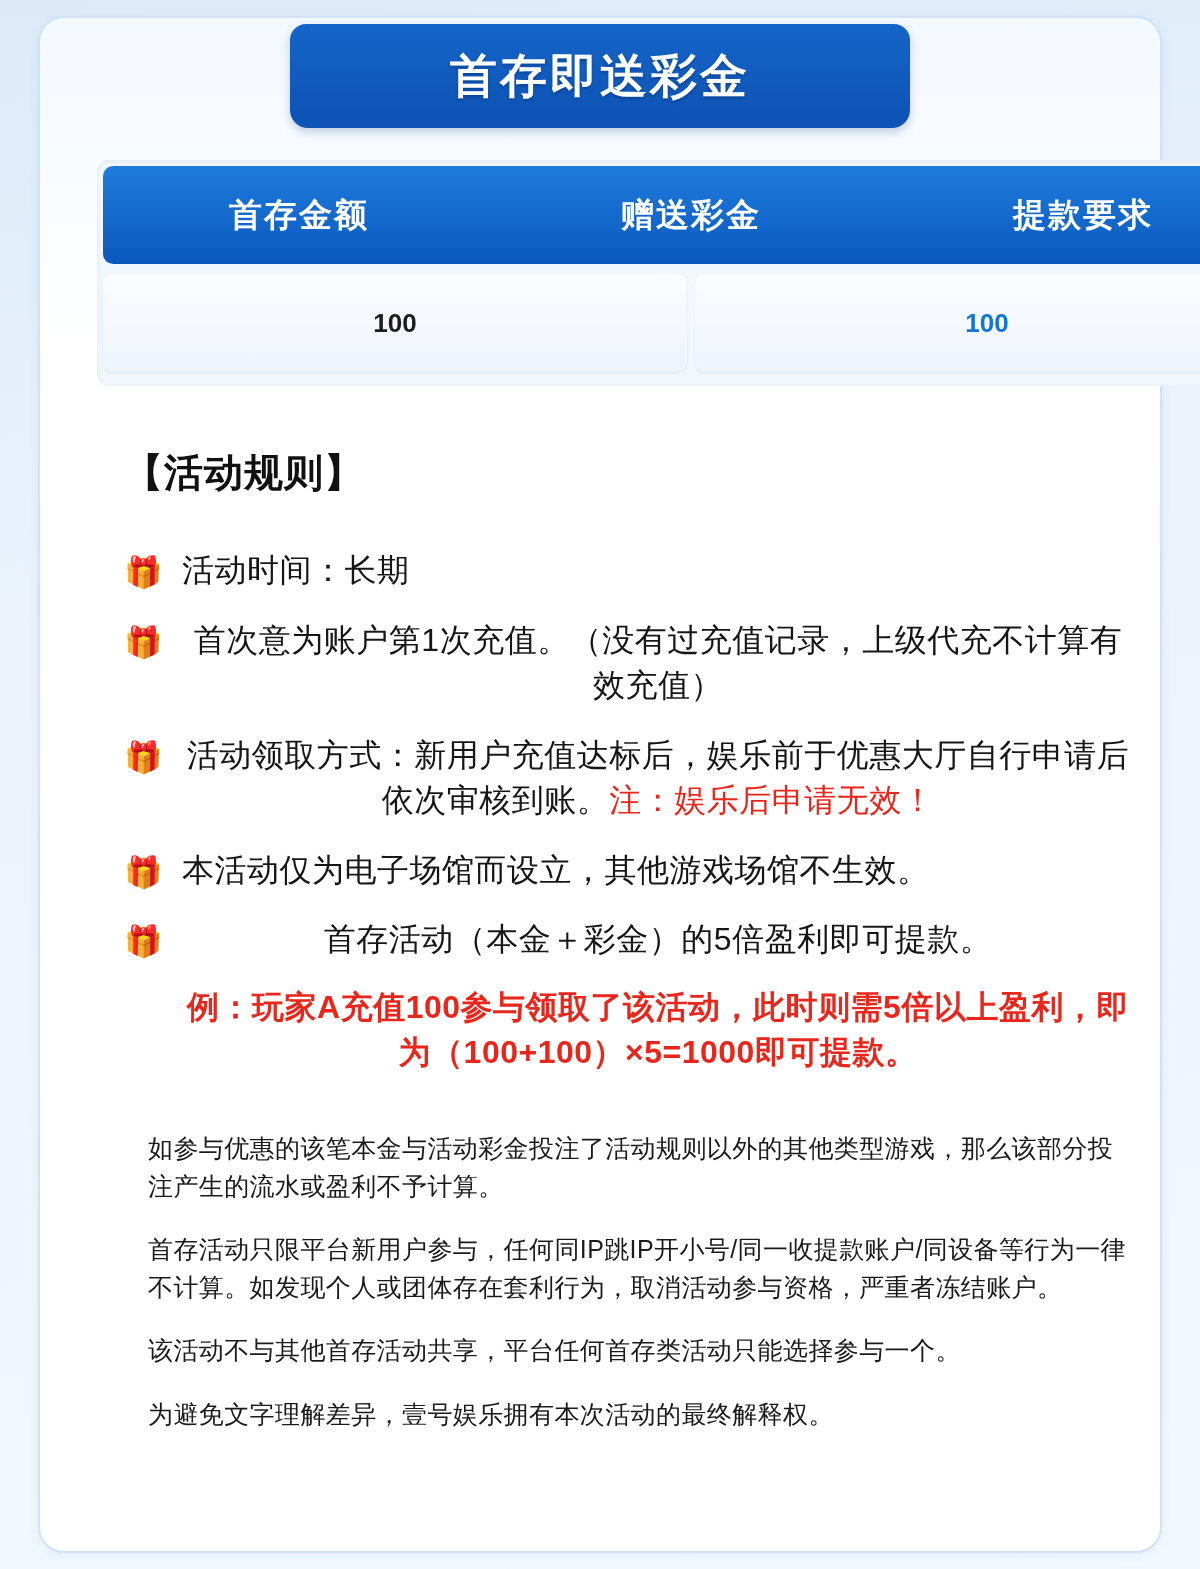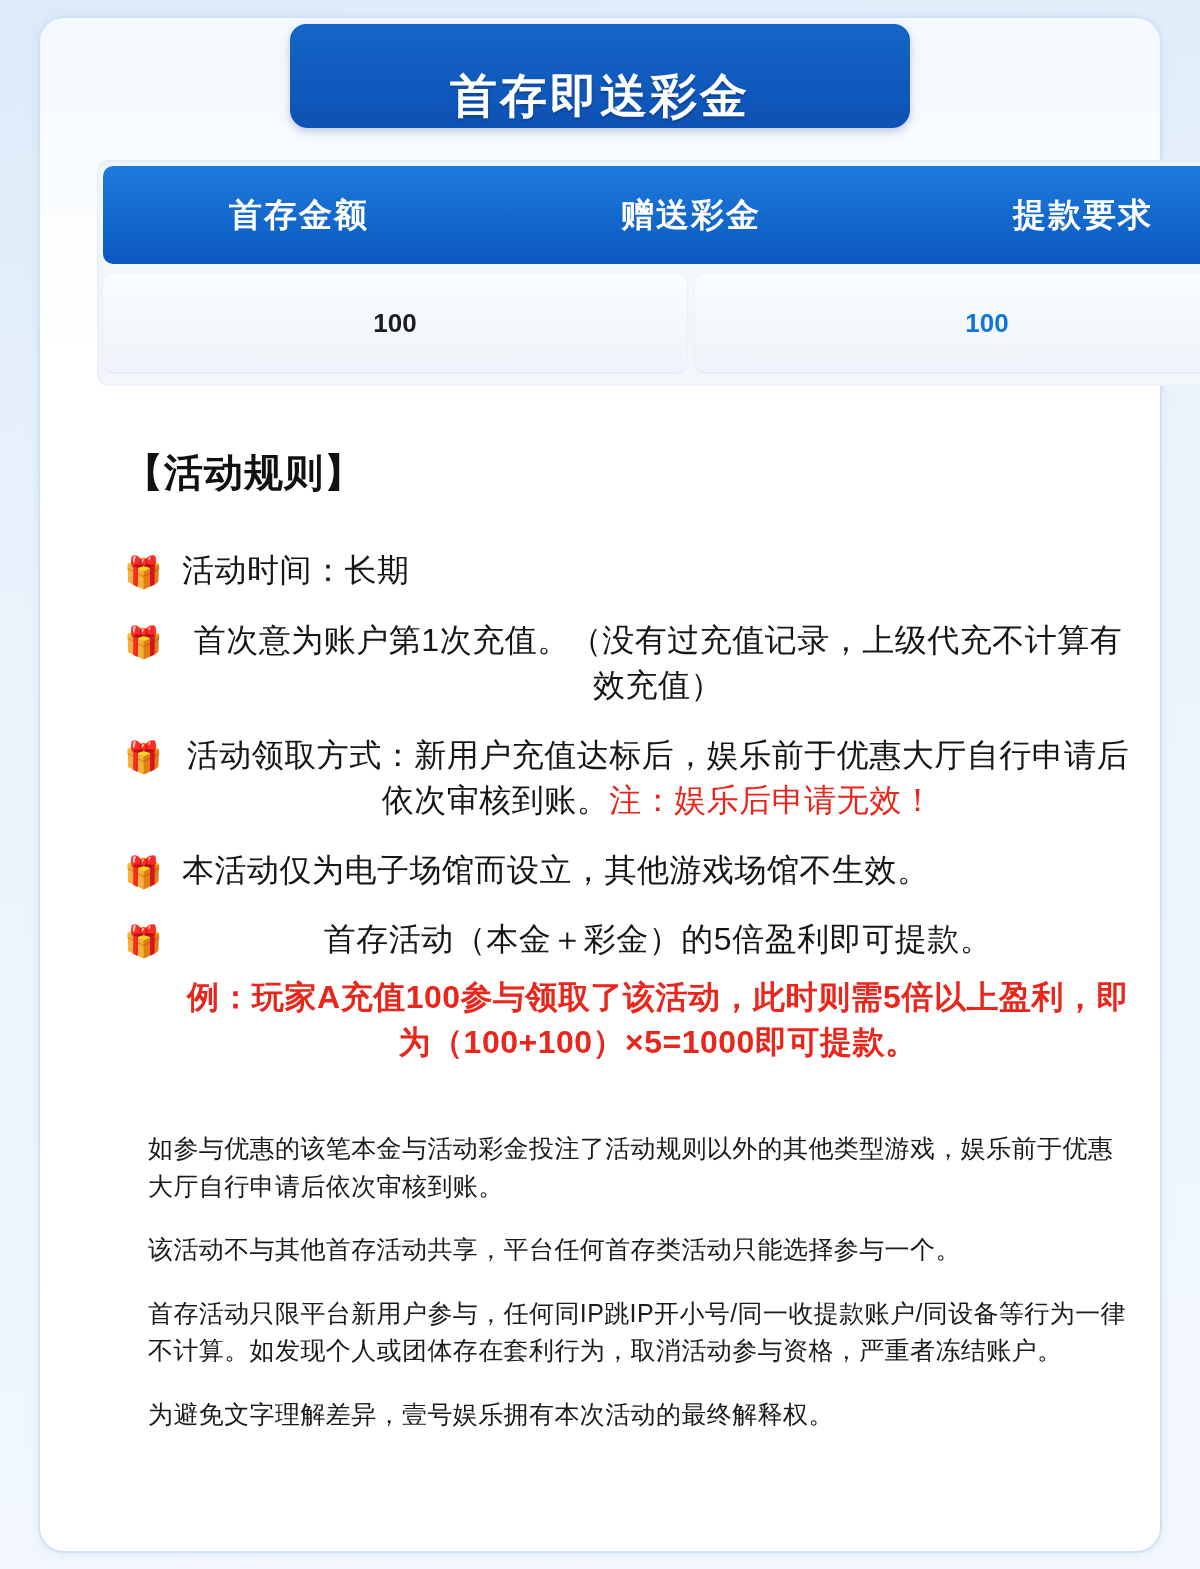--- a/index.html
+++ b/index.html
@@ -33,21 +33,21 @@
     display: flex;
     justify-content: center;
   }
   .ribbon {
     position: relative;
     background: linear-gradient(180deg, #1565c8 0%, #0d52b4 100%);
     width: 620px;
     height: 104px;
     border-radius: 16px 16px 18px 18px;
     display: flex;
-    align-items: flex-end;
+    align-items: center;
     justify-content: center;
     box-shadow: 0 4px 10px rgba(16,70,140,.25);
   }
   .ribbon::before, .ribbon::after {
     content: "";
     position: absolute;
     top: 0;
     width: 42px;
     height: 48px;
     background: #57b6ec;
@@ -154,21 +154,21 @@
     text-align: center;
   }
   .rule-text .red {
     color: #e8261b;
     font-weight: normal;
   }
   .example {
     display: block;
     color: #e8261b;
     font-weight: bold;
-    margin-top: 12px;
+    margin-top: 22px;
   }
 
   
   .fine {
     position: absolute;
     left: 108px;
     top: 1112px;
     width: 990px;
   }
   .fine p {
@@ -227,19 +227,19 @@
     </div>
 
     <div class="rule">
       <span class="gift">🎁</span>
       <span class="rule-text"><span>首存活动（本金＋彩金）的5倍盈利即可提款。</span><span class="example">例：玩家A充值100参与领取了该活动，此时则需5倍以上盈利，即为（100+100）×5=1000即可提款。</span></span>
     </div>
 
   </div>
 
   <div class="fine">
-    <p>如参与优惠的该笔本金与活动彩金投注了活动规则以外的其他类型游戏，娱乐前于优惠大厅自行申请后依次审核到账。</p>
+    <p>如参与优惠的该笔本金与活动彩金投注了活动规则以外的其他类型游戏，那么该部分投注产生的流水或盈利不予计算。</p>
+    <p>首存活动只限平台新用户参与，任何同IP跳IP开小号/同一收提款账户/同设备等行为一律不计算。如发现个人或团体存在套利行为，取消活动参与资格，严重者冻结账户。</p>
     <p>该活动不与其他首存活动共享，平台任何首存类活动只能选择参与一个。</p>
-    <p>首存活动只限平台新用户参与，任何同IP跳IP开小号/同一收提款账户/同设备等行为一律不计算。如发现个人或团体存在套利行为，取消活动参与资格，严重者冻结账户。</p>
     <p>为避免文字理解差异，壹号娱乐拥有本次活动的最终解释权。</p>
   </div>
 
 </div>
 
 </body></html>

